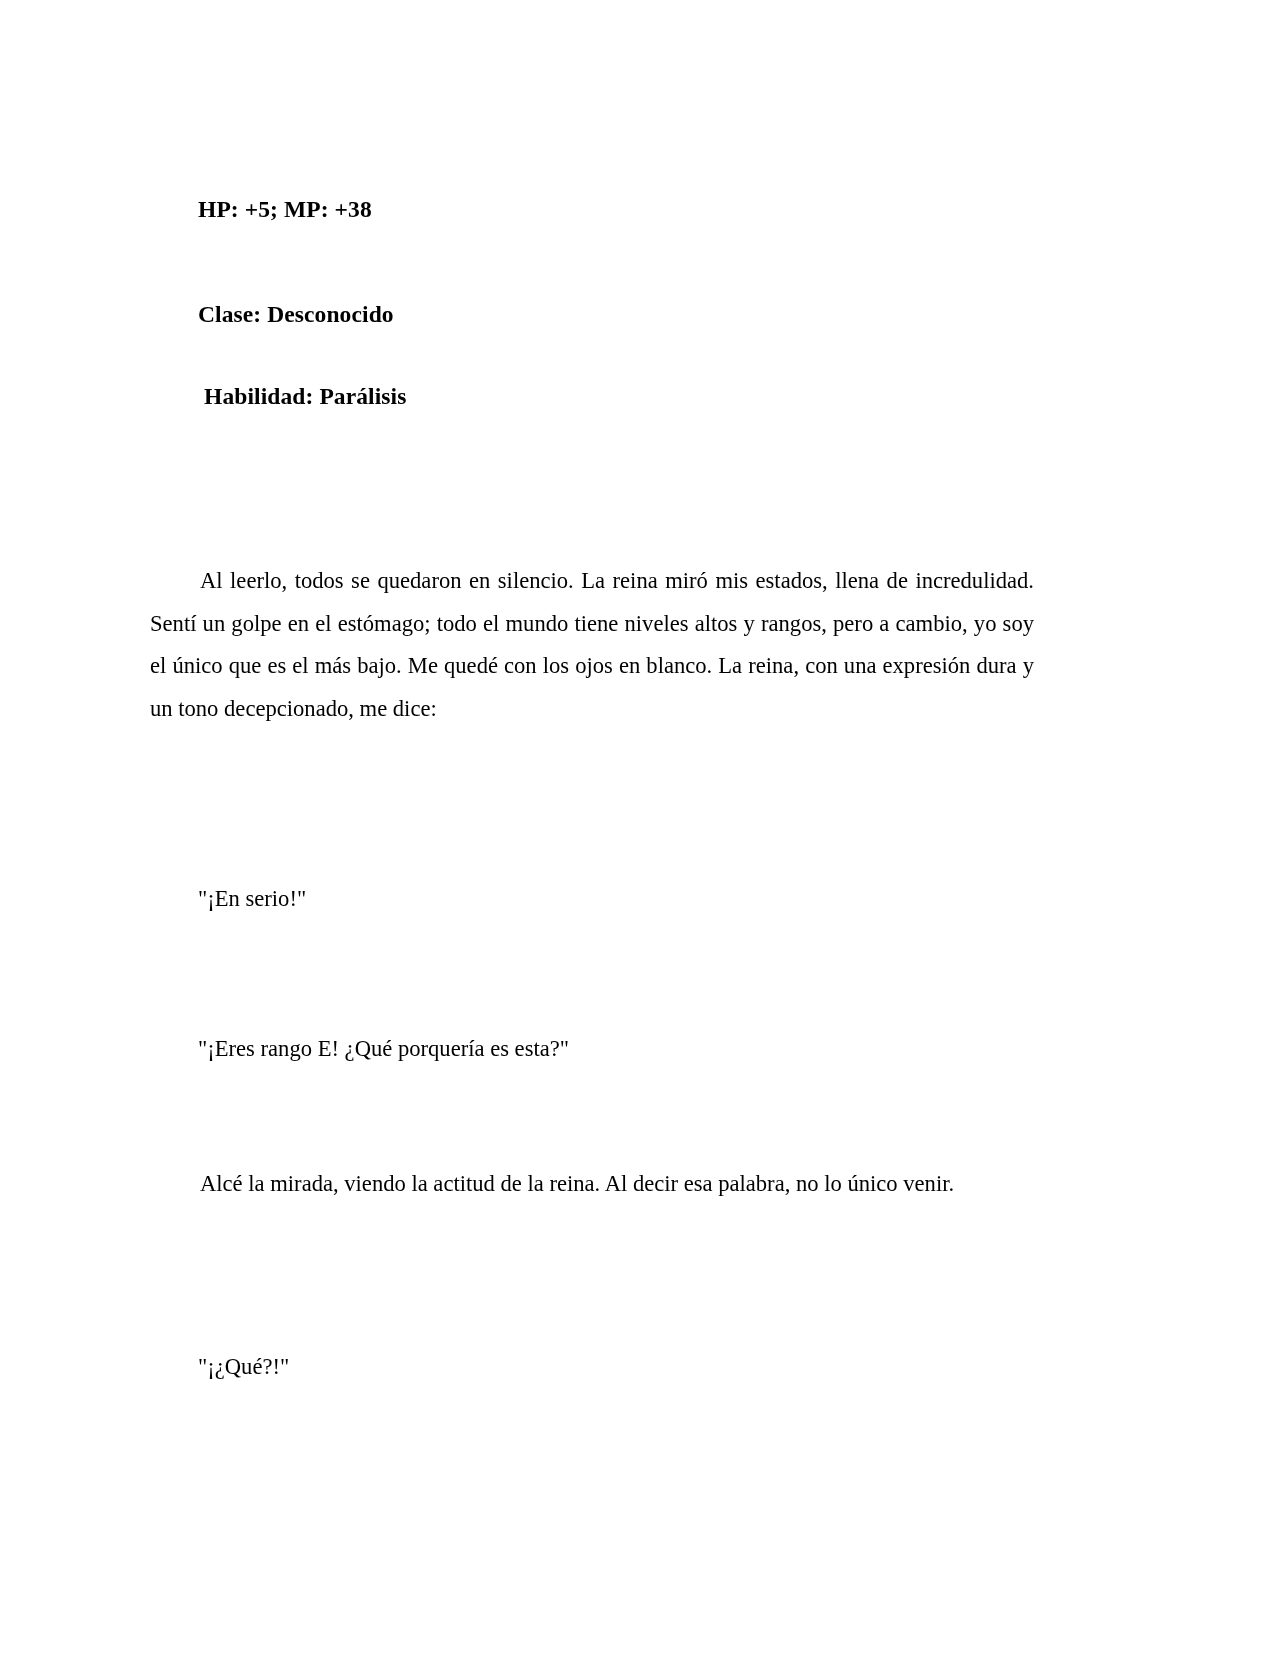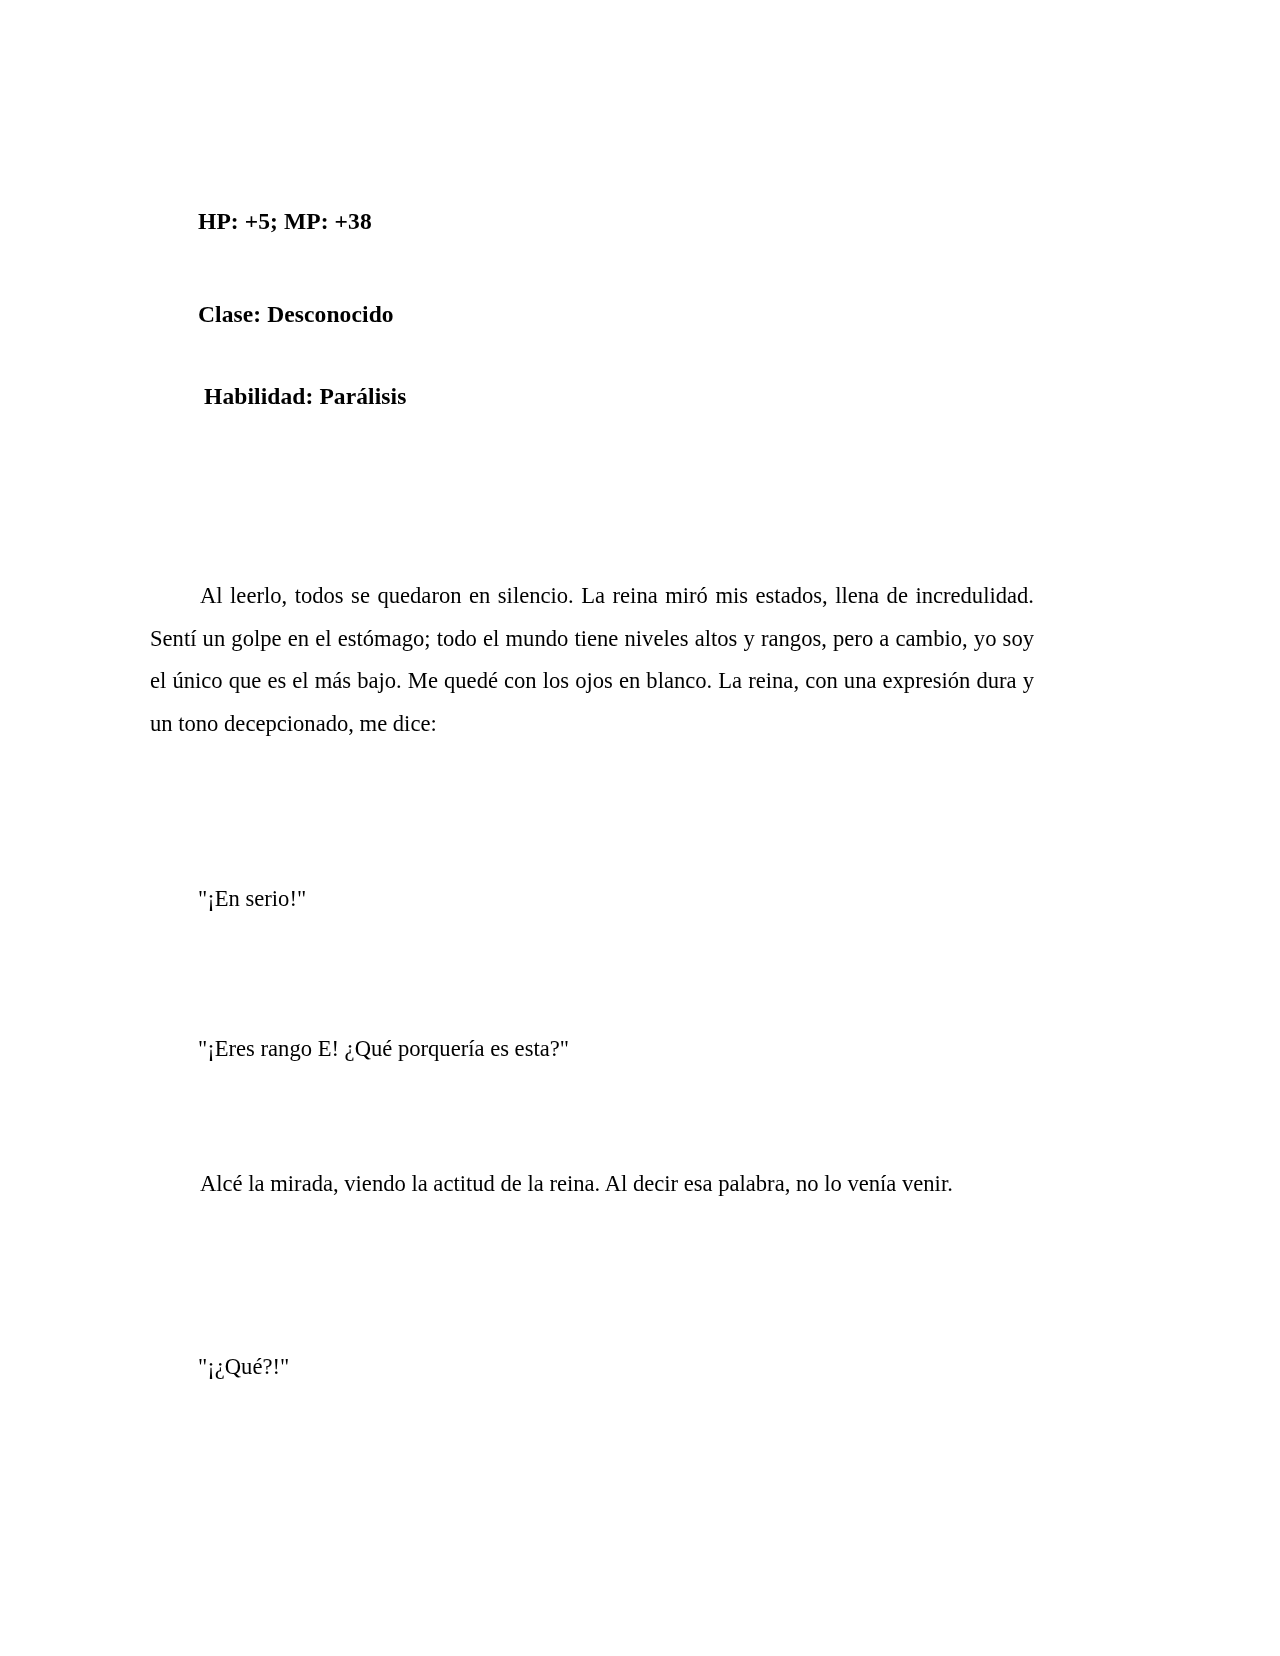--- a/index.html
+++ b/index.html
@@ -31,38 +31,38 @@
   
   .heading {
     font-weight: bold;
     font-size: 23.5px;
     line-height: 1.15;
     margin: 0;
     padding: 0;
     text-indent: 48px;
     letter-spacing: 0.1px;
   }
-  .h-hp  { position: absolute; top: 196px; left: 0; width: 884px; margin-top: 12px; }
+  .h-hp  { position: absolute; top: 196px; left: 0; width: 884px; }
   .h-clase { position: absolute; top: 301px; left: 0; width: 884px; }
   .h-habilidad { position: absolute; top: 383px; left: 6px; width: 884px; }
 
   
   .para {
     position: absolute;
     left: 0;
     width: 884px;
     font-size: 22.6px;
     line-height: 42.5px;
     text-align: justify;
     text-justify: inter-word;
     margin: 0;
     padding: 0;
     text-indent: 50px;
   }
-  .para-main { top: 575px; }
+  .para-main { top: 560px; }
   .para-alce { top: 1163px; }
 
   
   .dialogue {
     position: absolute;
     left: 0;
     width: 884px;
     font-size: 22.6px;
     line-height: 42.5px;
     margin: 0;
@@ -85,18 +85,18 @@
     <p class="heading h-clase">Clase: Desconocido</p>
 
     <p class="heading h-habilidad">Habilidad: Parálisis</p>
 
     <p class="para para-main">Al leerlo, todos se quedaron en silencio. La reina miró mis estados, llena de incredulidad. Sentí un golpe en el estómago; todo el mundo tiene niveles altos y rangos, pero a cambio, yo soy el único que es el más bajo. Me quedé con los ojos en blanco. La reina, con una expresión dura y un tono decepcionado, me dice:</p>
 
     <p class="dialogue d1">"¡En serio!"</p>
 
     <p class="dialogue d2">"¡Eres rango E! ¿Qué porquería es esta?"</p>
 
-    <p class="para para-alce">Alcé la mirada, viendo la actitud de la reina. Al decir esa palabra, no lo venía venir.</p>
+    <p class="para para-alce">Alcé la mirada, viendo la actitud de la reina. Al decir esa palabra, no lo único venir.</p>
 
     <p class="dialogue d3">"¡¿Qué?!"</p>
 
   </div>
 </div>
 
 </body></html>

